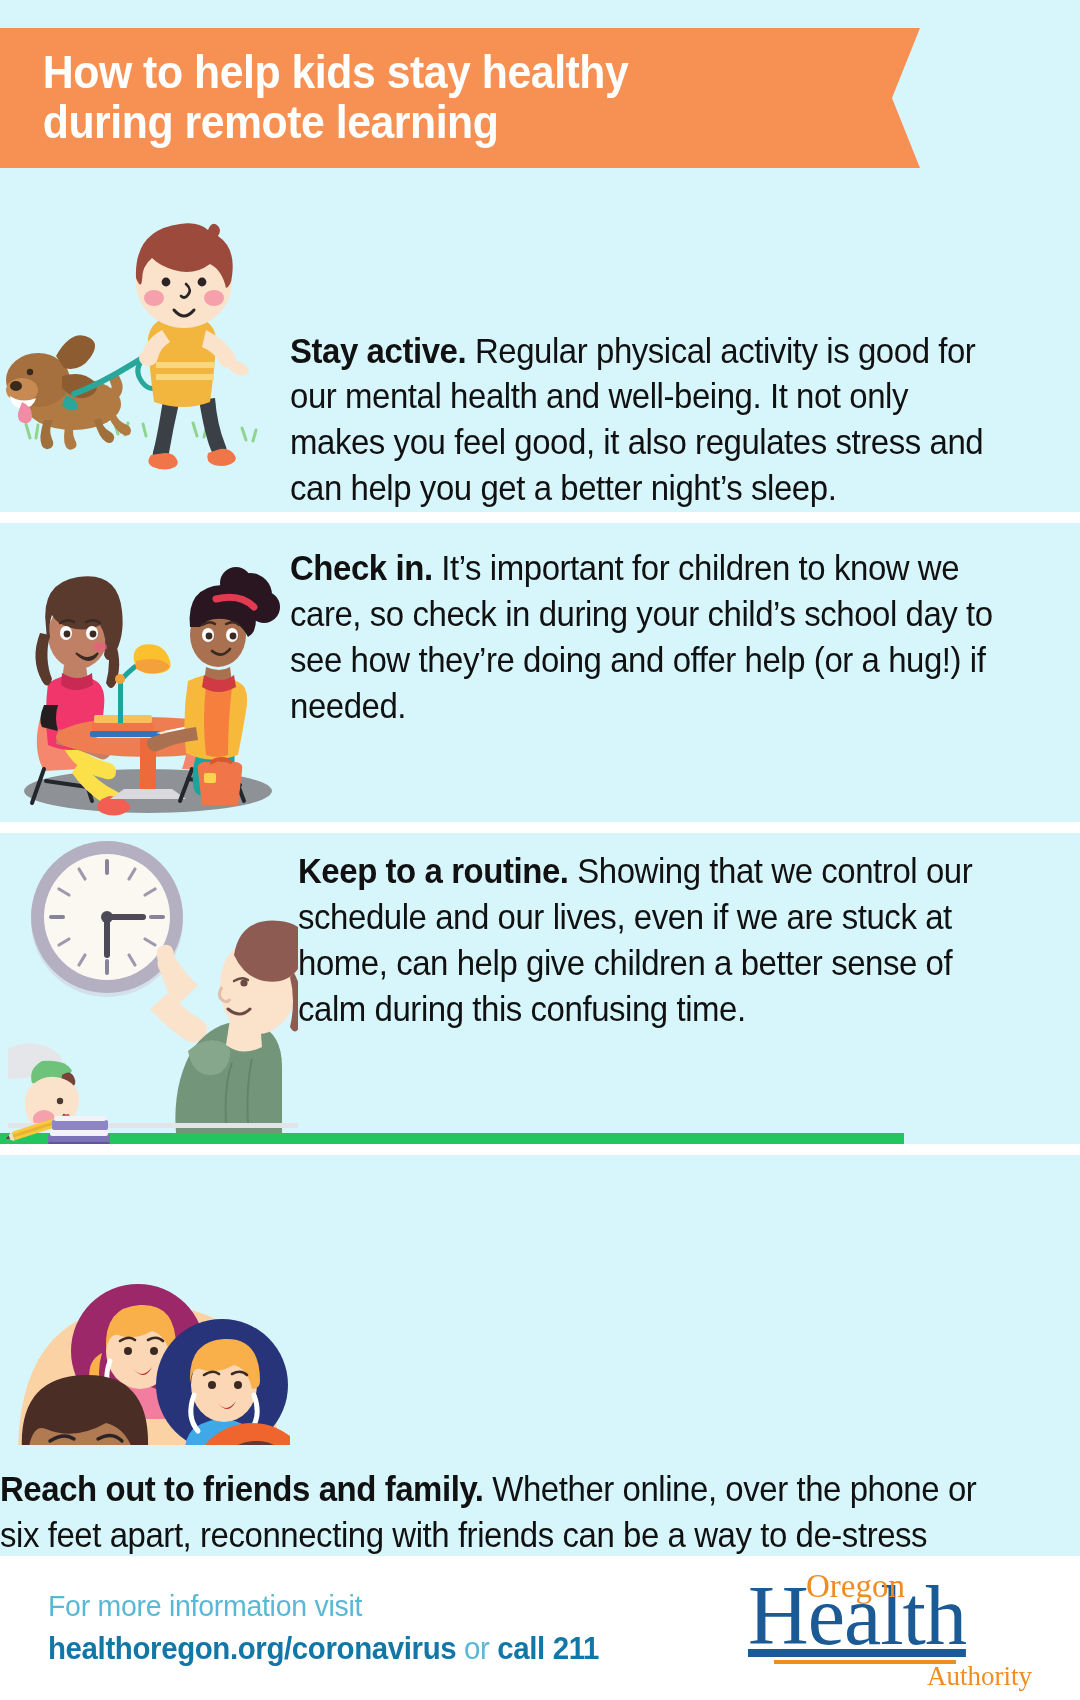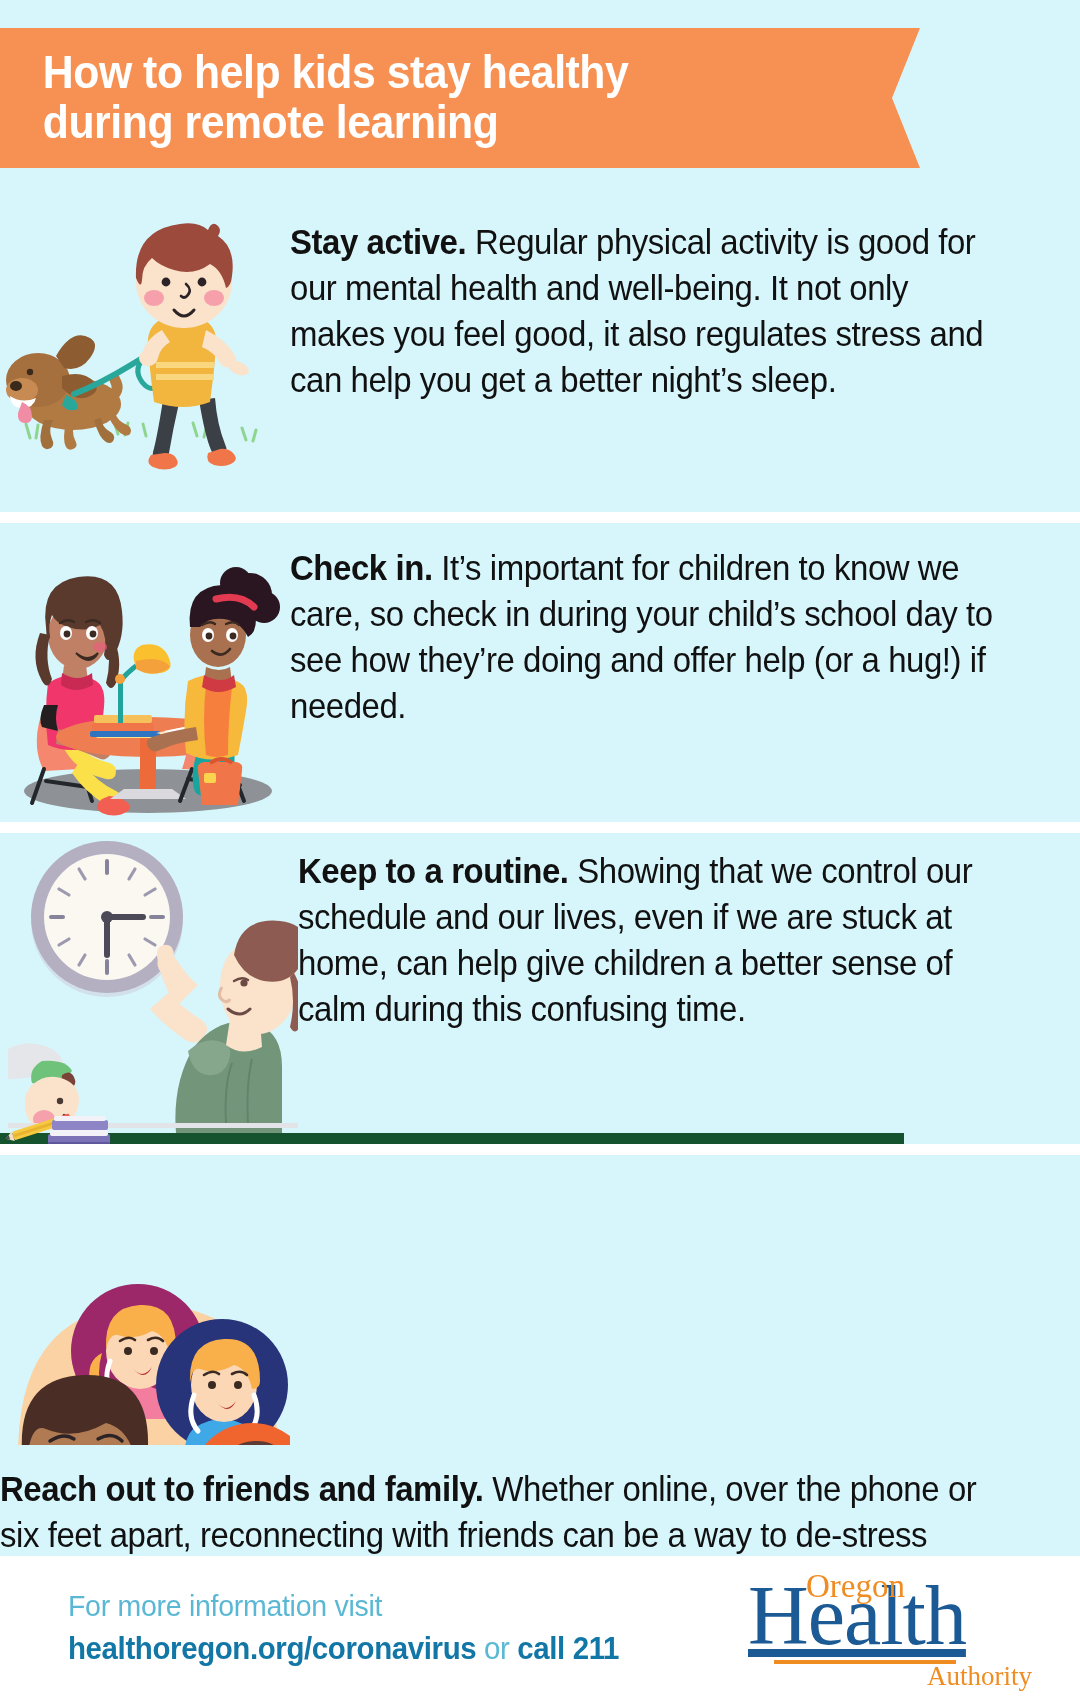--- a/index.html
+++ b/index.html
@@ -3,21 +3,21 @@
 <meta charset="utf-8">
 <style>
   html,body{margin:0;padding:0;}
   body{
     width:1080px;height:1700px;
     background:#d7f6fc;
     font-family:"Liberation Sans", sans-serif;
     overflow:hidden;
     position:relative;
   }
-  .page{position:relative;width:904px;height:1700px;background:#14532d;border-radius:22px;}
+  .page{position:relative;width:904px;height:1700px;background:#22c55e;border-radius:22px;}
 
   
   .header-zone{position:absolute;left:0;top:0;width:1080px;height:190px;background:#d7f6fc;}
   .ribbon{
     position:absolute;left:0;top:28px;width:920px;height:140px;
     background:#f79153;
     clip-path:polygon(0 0, 920px 0, 892px 70px, 920px 140px, 0 140px);
     display:flex;align-items:center;
   }
   .ribbon-title{
@@ -52,21 +52,21 @@
   }
   .sec-text b{font-weight:bold;}
 
   .divider{position:absolute;left:0;width:1080px;height:11px;background:#ffffff;}
 
   
   .footer{
     position:absolute;left:0;top:1556px;width:1080px;height:144px;background:#ffffff;
     display:flex;align-items:center;
   }
-  .footer-text{padding-left:68px;flex:1;}
+  .footer-text{padding-left:48px;flex:1;}
   .footer-line1{
     color:#5bb8d4;font-size:30px;letter-spacing:-0.3px;
     font-family:"Liberation Sans", sans-serif;margin-bottom:8px;
     transform:scaleX(0.95);transform-origin:left center;
   }
   .footer-line2{
     font-size:31px;letter-spacing:-0.4px;
     font-family:"Liberation Sans", sans-serif;color:#1b7fa8;
     transform:scaleX(0.95);transform-origin:left center;white-space:nowrap;
   }
@@ -97,21 +97,21 @@
 
 <div class="page">
 
   <div class="header-zone">
     <div class="ribbon">
       <div class="ribbon-title">How to help kids stay healthy
 during remote learning</div>
     </div>
   </div>
 
-  <div class="section" style="top:190px;height:322px;">
+  <div class="section" style="top:190px;height:322px;align-items:flex-end;">
     <div class="sec-art">
       <svg width="290" height="322" viewBox="0 0 290 322">
 
         <g stroke="#8fd48f" stroke-width="3" stroke-linecap="round" fill="none">
           <path d="M30 248 l-4 -14"></path>
             <path d="M36 248 l2 -13"></path>
           <path d="M118 244 l-4 -13"></path>
             <path d="M125 245 l3 -12"></path>
           <path d="M146 246 l-3 -12"></path>
           <path d="M197 246 l-4 -13"></path>

